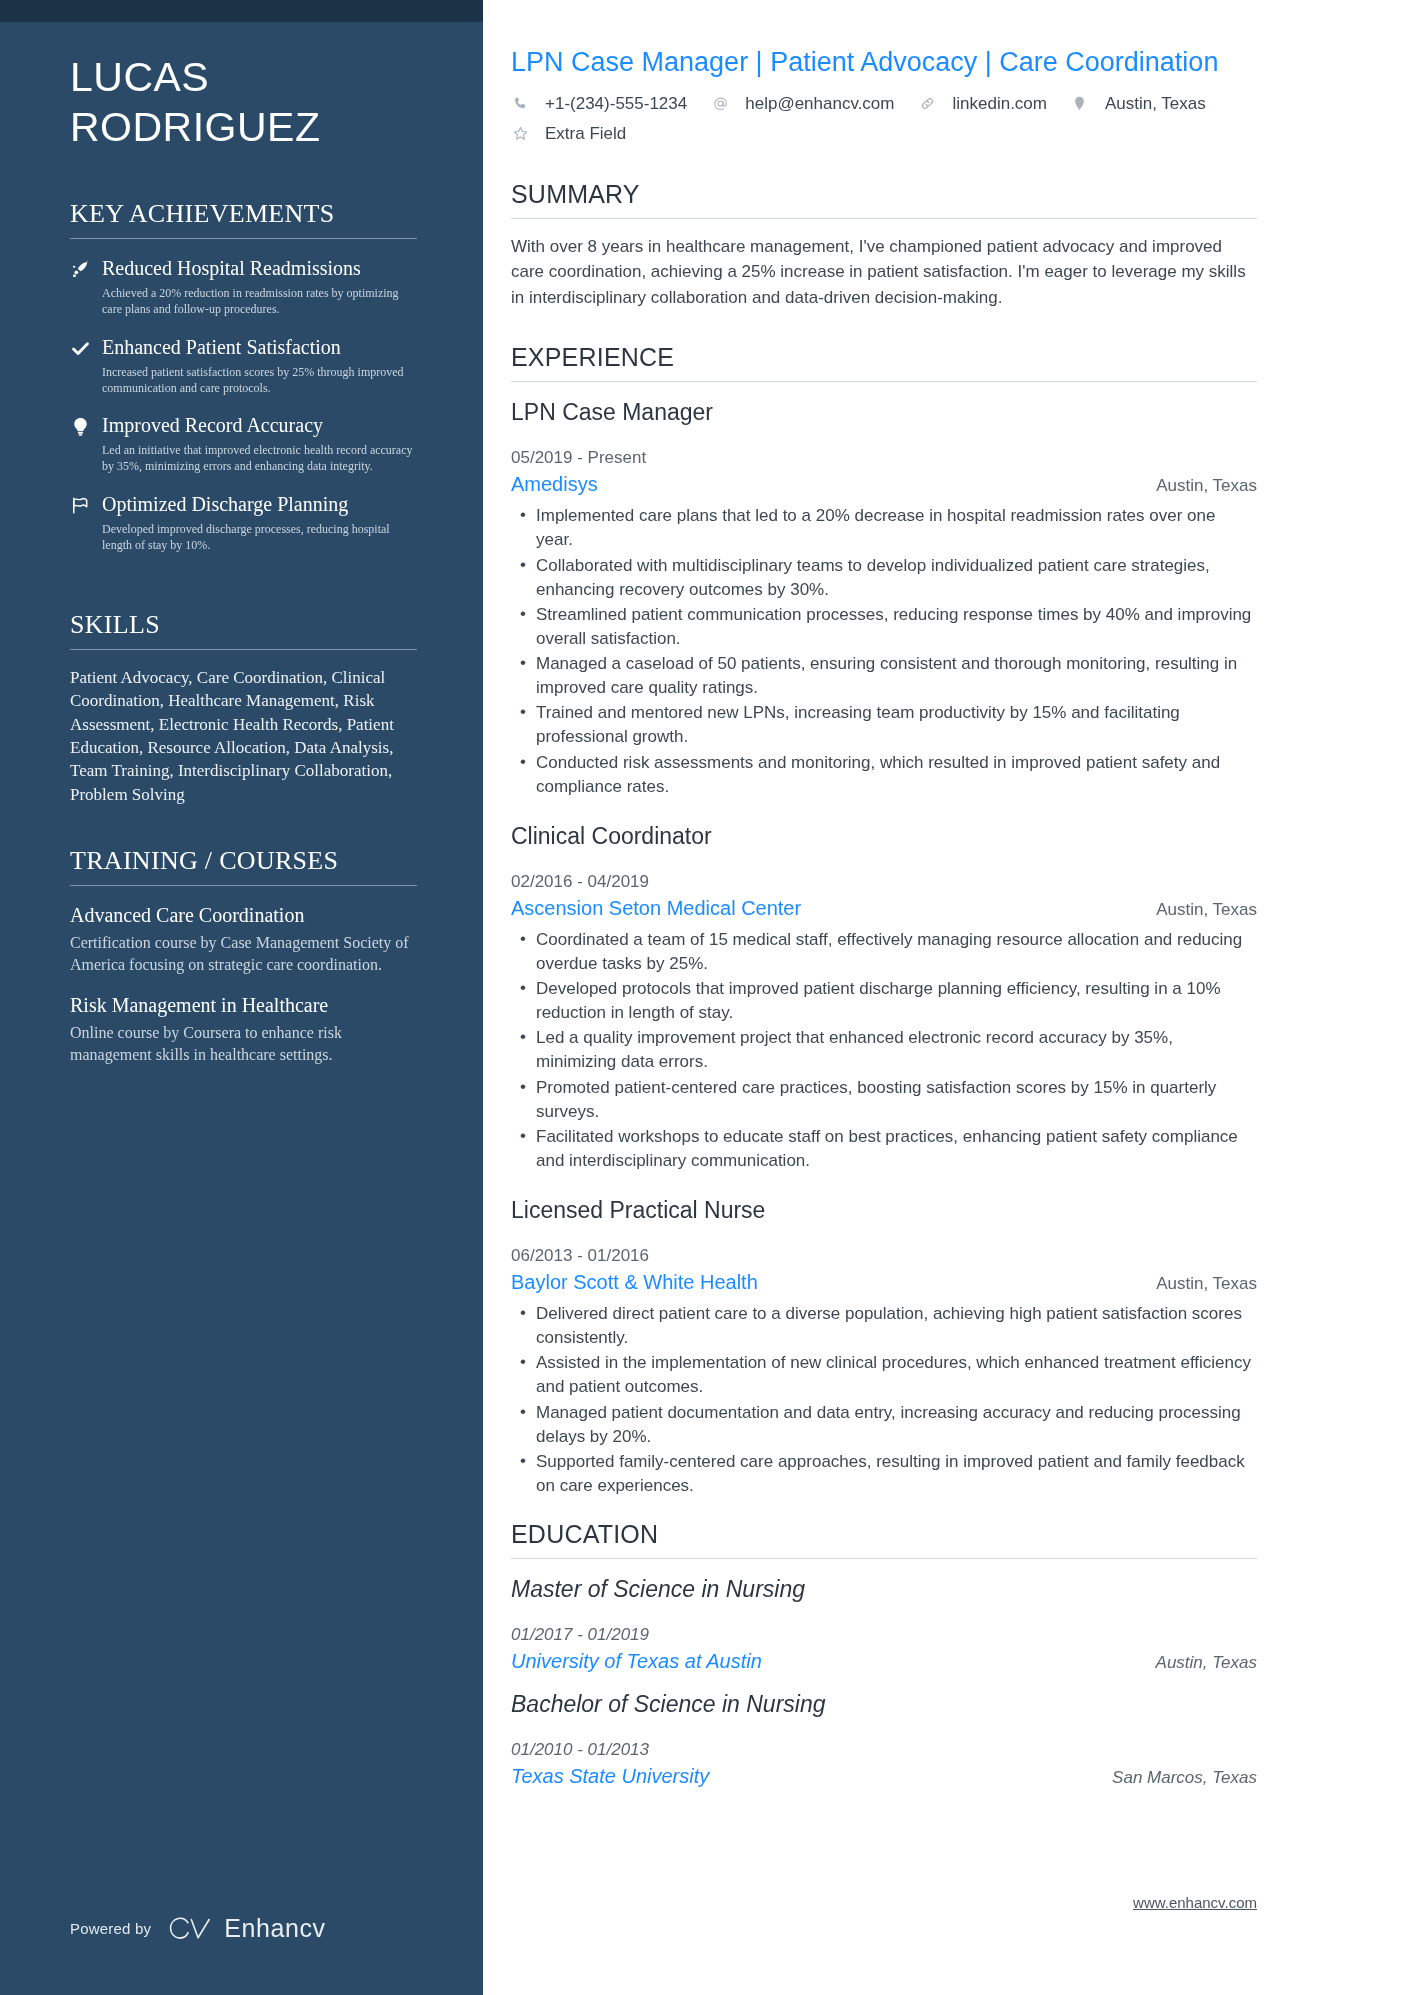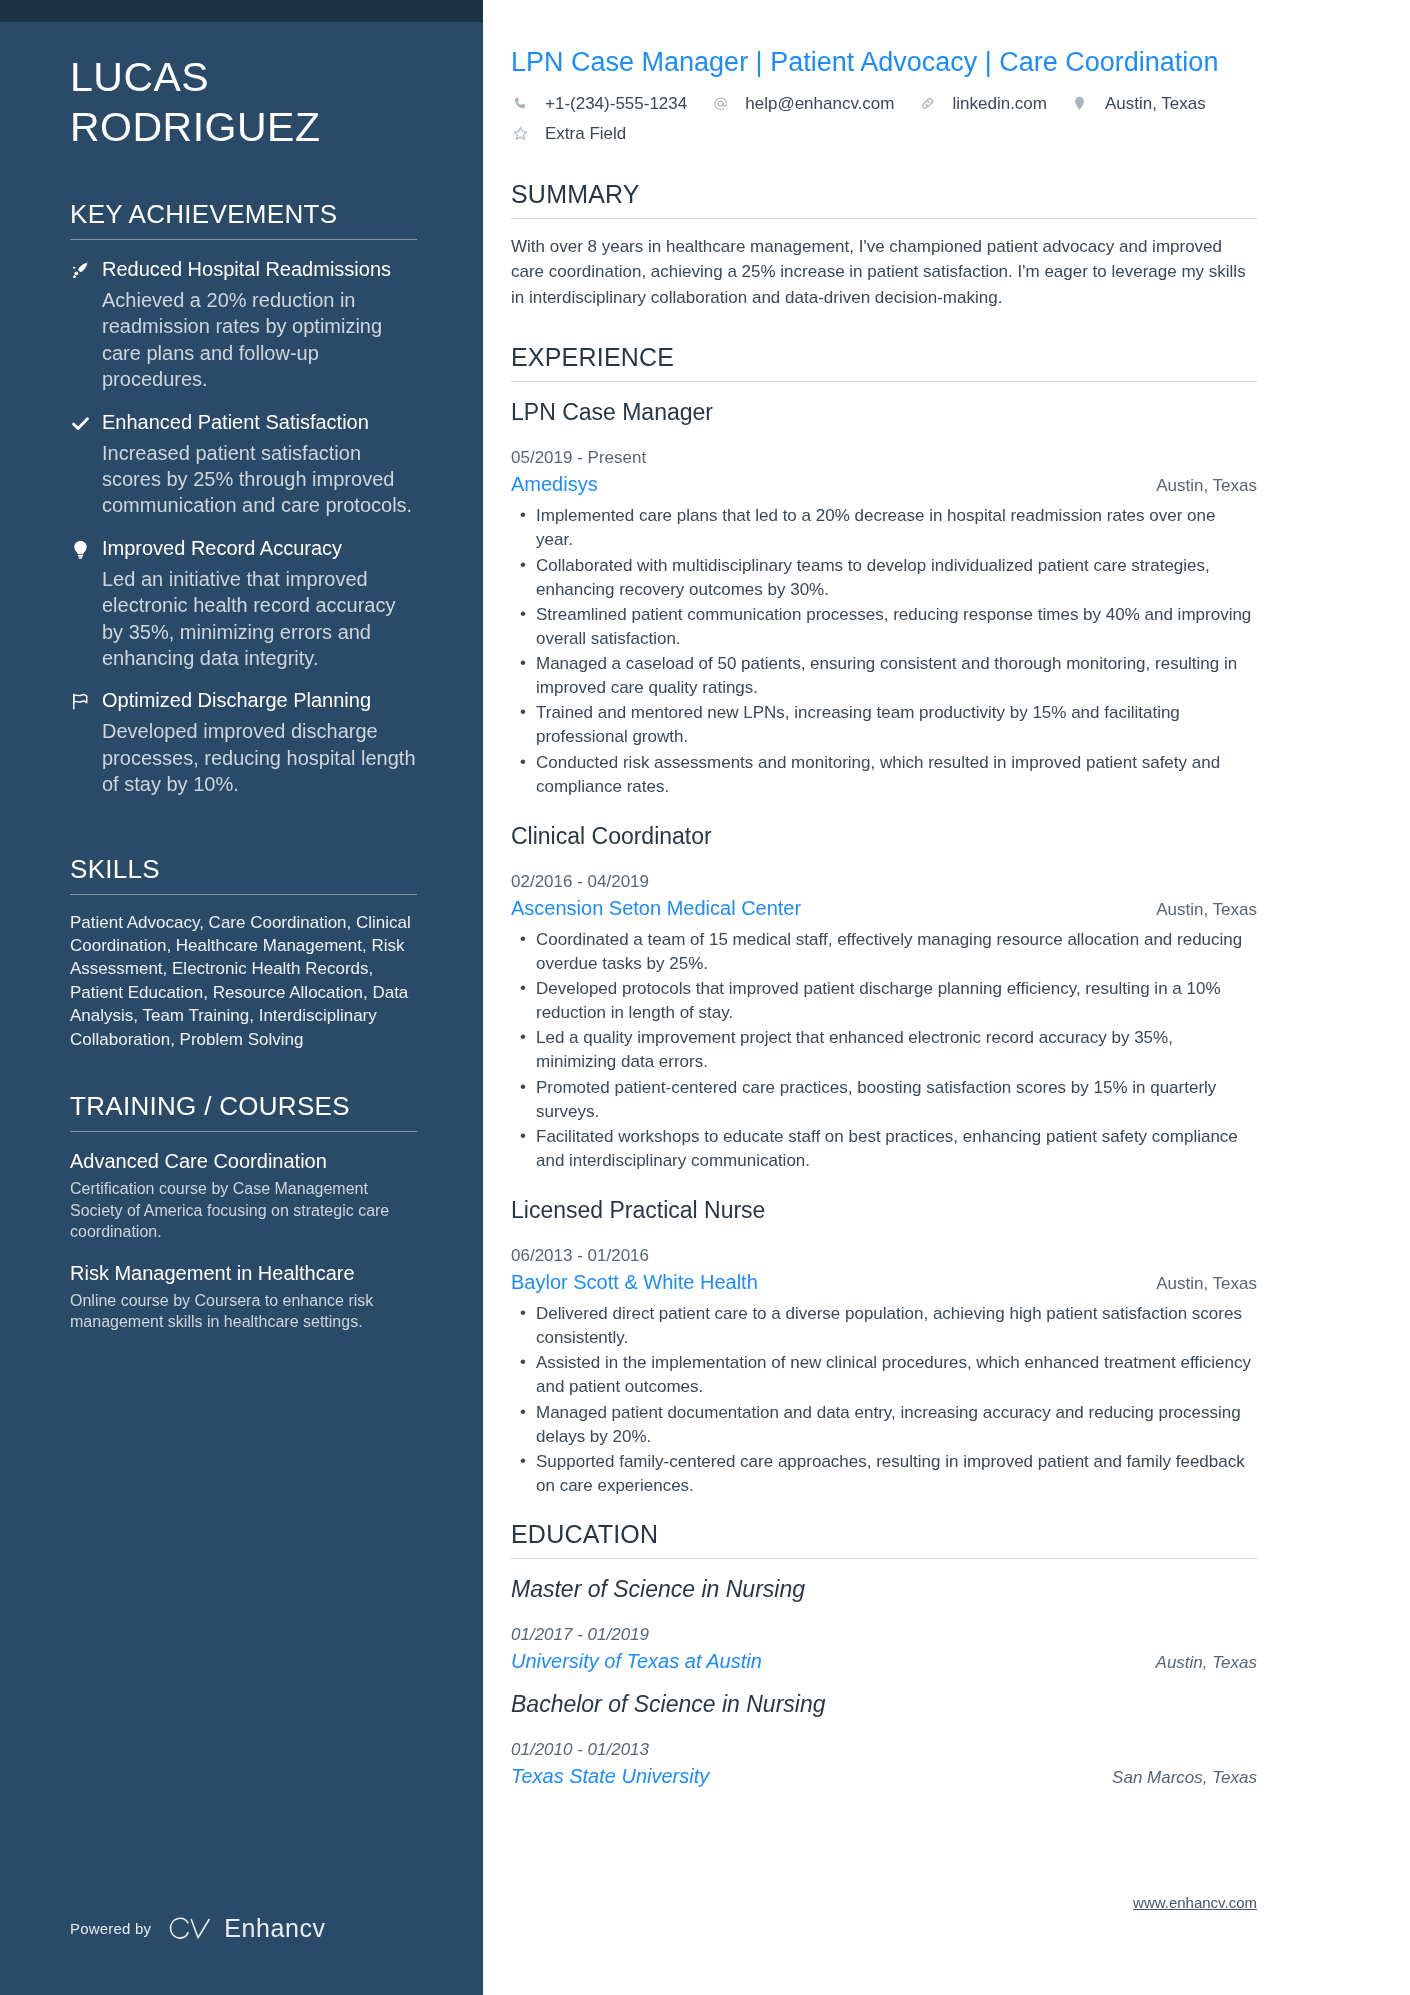--- a/index.html
+++ b/index.html
@@ -41,21 +41,21 @@
     margin-top: 52px;
   }
   .name-line {
     font-size: 41px;
     line-height: 1.22;
     font-weight: 400;
     letter-spacing: 0.5px;
     color: #ffffff;
   }
 
-  .side-section { margin-top: 40px; }
+  .side-section { margin-top: 40px; font-family: Liberation Serif, serif; }
   .side-section.first { margin-top: 47px; }
 
   .side-heading {
     font-size: 26px;
     font-weight: 400;
     letter-spacing: 0.3px;
     color: #ffffff;
     padding-bottom: 9px;
   }
   .side-rule {
@@ -73,21 +73,21 @@
   }
   .ach-icon svg { display: block; width: 21px; height: 21px; }
   .ach-body { flex: 1 1 auto; }
   .ach-title {
     font-size: 20px;
     line-height: 1.3;
     color: #ffffff;
     margin-bottom: 5px;
   }
   .ach-desc {
-    font-size: 20px;
+    font-size: 12px;
     line-height: 1.32;
     color: #ccd6de;
     padding-left: 33px;
     margin-left: -33px;
   }
 
   
   .skills-text {
     font-size: 17px;
     line-height: 1.38;

